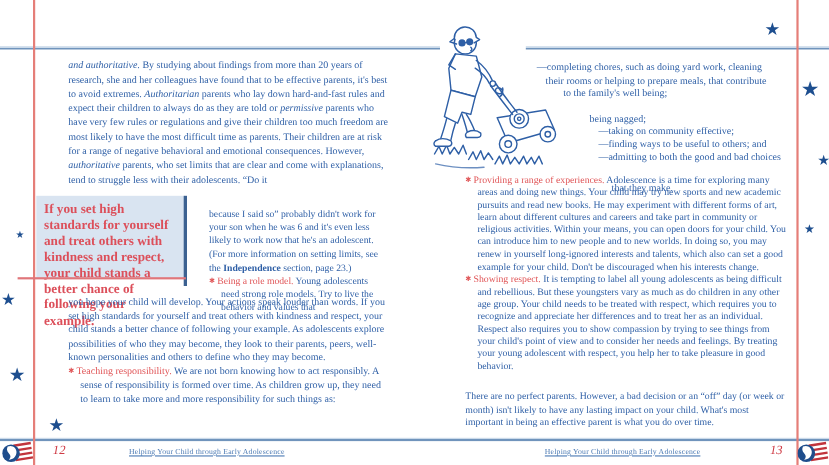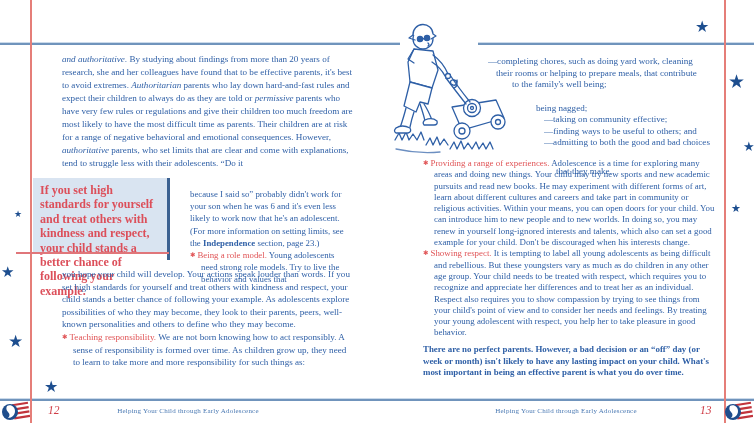--- a/index.html
+++ b/index.html
@@ -27,21 +27,21 @@
   .st-r3{left:743px;top:140px;font-size:13px;}
   .st-r4{left:731px;top:203px;font-size:11px;}
 
   
   .txt{position:absolute;color:#2e5fa6;}
   .p1{left:62px;top:53px;width:293px;font-size:9.1px;line-height:13px;max-height:124px;overflow:hidden;}
   .ncol{left:190px;top:167px;width:163px;font-size:8.8px;line-height:12.2px;max-height:100px;overflow:hidden;margin-top:21px;}
   .blockB{left:62px;top:268px;width:293px;font-size:9.1px;line-height:12.6px;max-height:128px;overflow:hidden;}
   .rbullets{left:423px;top:158px;width:293px;font-size:8.9px;line-height:11.3px;max-height:238px;overflow:hidden;}
   .hang{padding-left:11px;text-indent:-11px;}
-  .closing{margin-top:5px;line-height:11.8px;font-weight:bold;}
+  .closing{margin-top:16px;line-height:11.8px;}
   i{font-style:italic;text-align:center;}
   b{font-weight:bold;}
   .lead{color:#e05456;}
   .bm{color:#e05456;font-size:6.5px;font-family:"DejaVu Sans",sans-serif;margin-right:2px;vertical-align:1px;}
 
   
   .qbox{position:absolute;left:33px;top:178px;width:135px;height:75px;background:#d9e4f1;
         box-sizing:border-box;padding:5px 6px 0 7px;}
   .qbox .qt{color:#dc4f5a;font-weight:bold;font-size:12px;line-height:14.4px;}
   .qbar{position:absolute;left:167px;top:178px;width:3px;height:82px;background:#3c6191;}
@@ -52,21 +52,21 @@
   .c0{left:488px;top:56px;} .c1{left:496px;top:68px;} .c2{left:512px;top:79px;text-align:center;}
   .c3{left:528px;top:91px;} .c4{left:536px;top:103px;} .c5{left:544px;top:114px;}
   .c6{left:544px;top:126px;} .c7{left:544px;top:137px;} .c8{left:556px;top:166px;}
 
   
   .illus{position:absolute;left:392px;top:12px;}
 
   
   .pagenum{position:absolute;top:404px;color:#cf3b45;font-size:11.5px;font-style:italic;}
   .pn-l{left:48px;} .pn-r{left:700px;}
-  .runfoot{position:absolute;top:407px;width:220px;text-align:center;color:#4a79b3;font-size:7px;letter-spacing:.2px;}
+  .runfoot{position:absolute;top:407px;width:220px;text-align:center;color:#4a79b3;font-size:7px;letter-spacing:.2px;text-decoration:underline;}
   .rf-l{left:78px;} .rf-r{left:456px;}
   .logo{position:absolute;top:401px;}
   .logo-l{left:2px;} .logo-r{left:725px;}
 </style>
 </head>
 <body>
 
 <div class="spread">
 
   <div class="rule top"></div>

